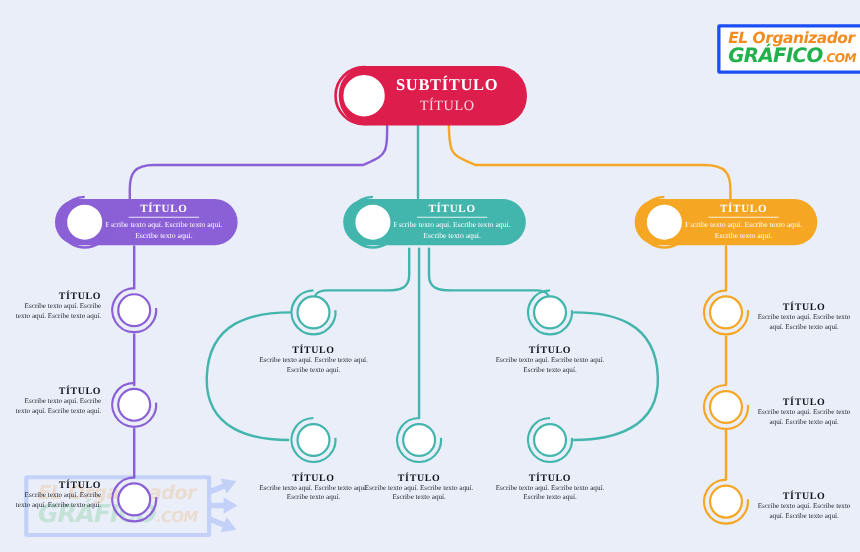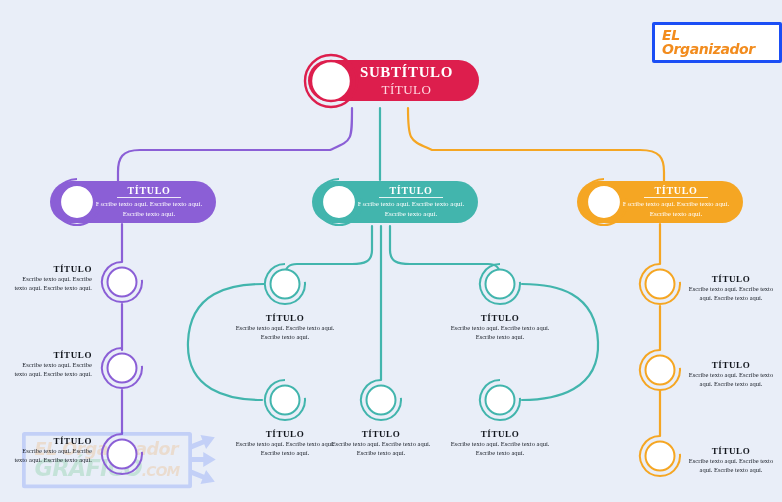--- a/index.html
+++ b/index.html
@@ -36,21 +36,21 @@
   .logo-wm{opacity:.18;}
 
   
   .hub{
     position:absolute;
     display:flex;align-items:center;
   }
   .hub-pill{
     background:#dd1e4d;
     border-radius:26px;
-    height:41px;
+    height:54px;
     display:flex;flex-direction:column;align-items:center;justify-content:center;
     padding:0 26px 0 52px;
     color:#fff;
   }
   .hub-sub{font-weight:bold;font-size:15px;letter-spacing:.6px;}
   .hub-tit{font-size:13px;color:#ffd9e2;letter-spacing:.5px;margin-top:1px;}
   .hub-ring{
     position:absolute;left:8px;top:50%;transform:translateY(-50%);
   }
 
@@ -109,20 +109,23 @@
     <path d="M264,272 C230,272 190,280 188,330 C186,378 228,388 262,388" fill="none" stroke="#42b5ad" stroke-width="2.2" stroke-linecap="round"></path>
 
     <path d="M522,272 C556,272 596,280 598,330 C600,378 556,388 522,388" fill="none" stroke="#42b5ad" stroke-width="2.2" stroke-linecap="round"></path>
   </svg>
 
   <div class="logo" style="left:652px;top:10px;">
     <div class="logo-box">
       <div class="logo-l1">
         <span class="o-el">EL</span>
         <span class="o-org">Organizador</span>
+      </div>
+      <div class="logo-l2">
+        <span class="g-graf">GRÁFICO</span><span class="o-com">.COM</span>
       </div>
     </div>
 
   </div>
 
   <div class="logo logo-wm" style="left:22px;top:420px;transform:scale(1.25);transform-origin:left top;">
     <div class="logo-box" style="background:transparent;">
       <div class="logo-l1">
         <span class="o-el">EL</span>
         <span class="o-org">Organizador</span>

